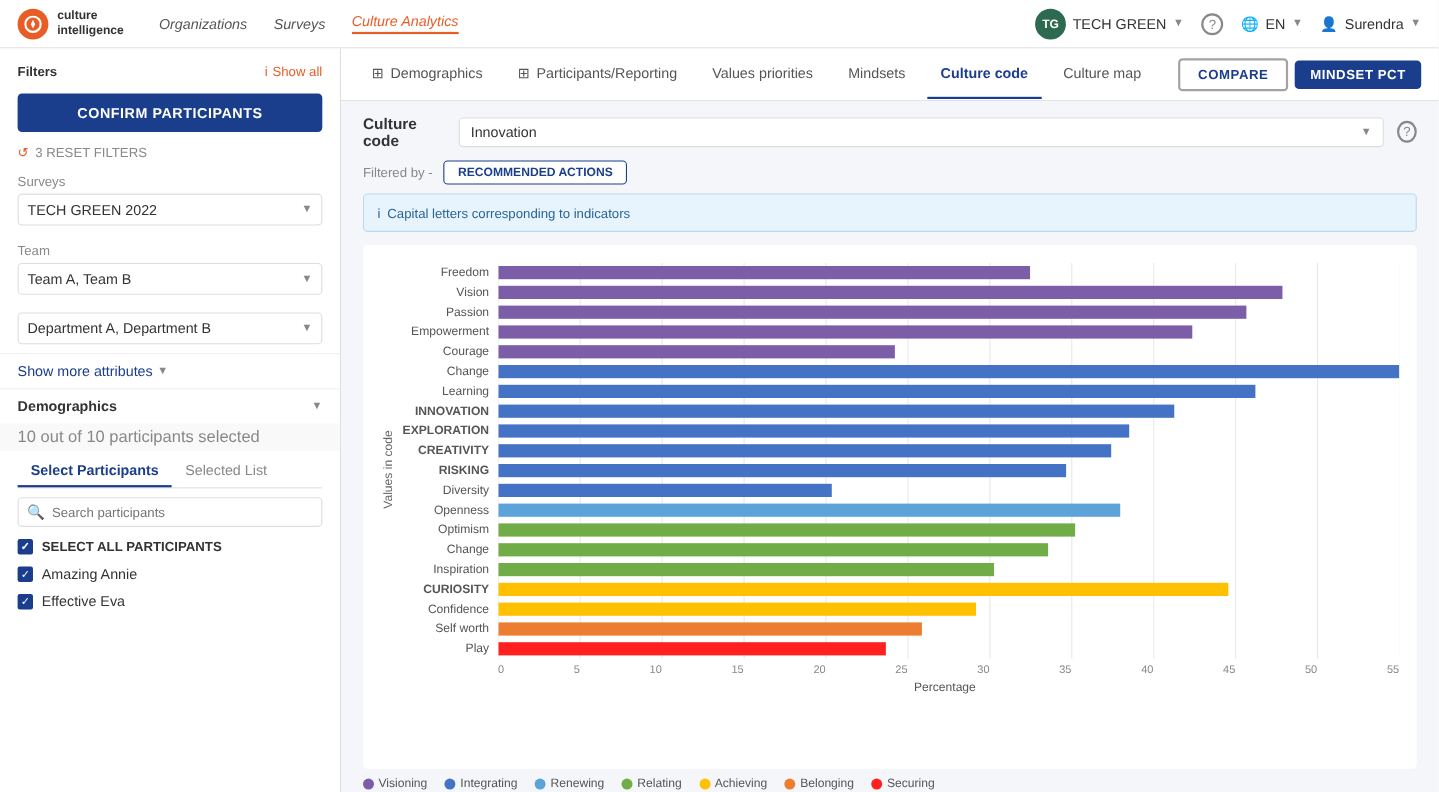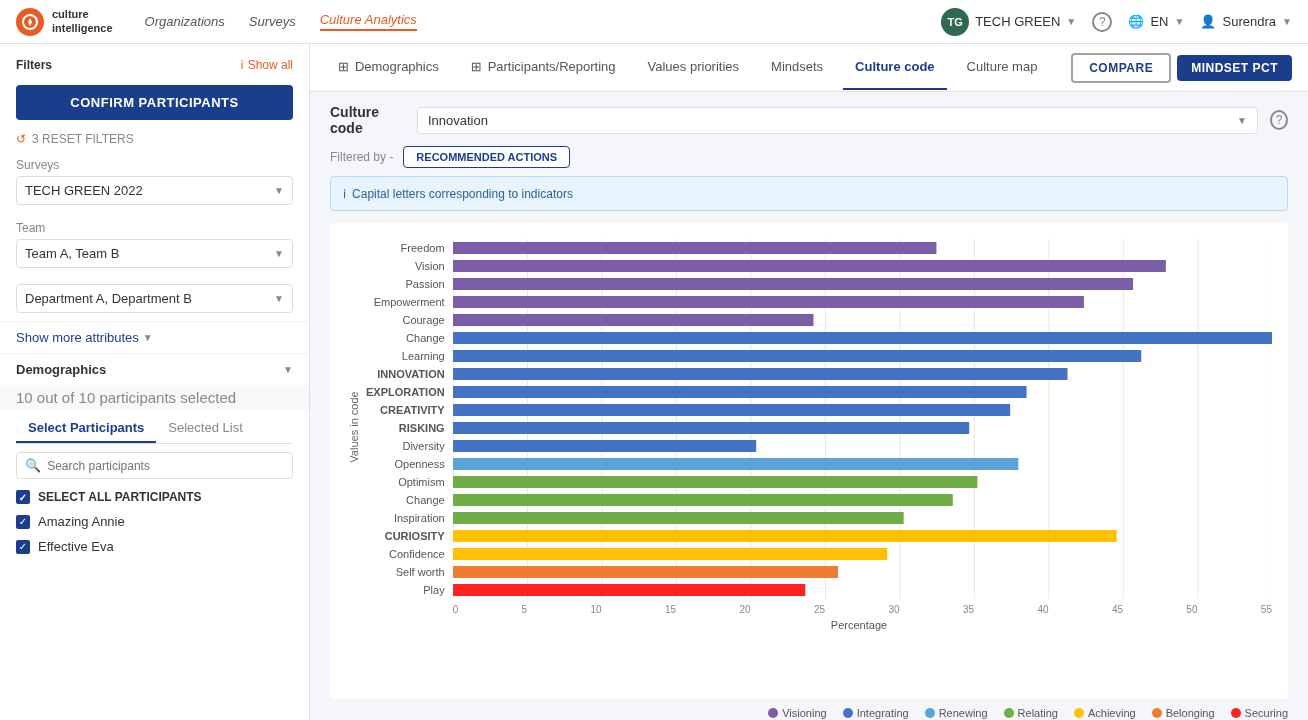--- a/index.html
+++ b/index.html
@@ -73,21 +73,21 @@
     .filtered-label { font-size: 12px; color: #888; }
     .recommended-btn { border: 1px solid #1a3e8c; background: #fff; color: #1a3e8c; border-radius: 4px; padding: 4px 12px; font-size: 11px; cursor: pointer; font-weight: 600; }
     .info-banner { background: #e8f4fd; border: 1px solid #b8d9f0; border-radius: 4px; padding: 8px 12px; margin-bottom: 12px; font-size: 12px; color: #2a6496; display: flex; align-items: center; gap: 6px; }
 
     
     .chart-container { display: flex; background: #fff; border-radius: 4px; padding: 16px 16px 60px; position: relative; }
     .y-axis-labels { display: flex; flex-direction: column; align-items: flex-end; gap: 0; padding-right: 8px; min-width: 90px; }
     .y-label { font-size: 11px; color: #555; text-align: right; display: flex; align-items: center; justify-content: flex-end; }
     .chart-inner { flex: 1; position: relative; }
 
-    .legend { display: flex; align-items: center; justify-content: flex-end; gap: 16px; margin-top: 8px; flex-wrap: wrap; }
+    .legend { display: flex; align-items: center; justify-content: flex-start; gap: 16px; margin-top: 8px; flex-wrap: wrap; }
     .legend-item { display: flex; align-items: center; gap: 4px; font-size: 11px; color: #555; }
     .legend-dot { width: 10px; height: 10px; border-radius: 50%; }
 
     .chevron { font-size: 10px; color: #888; }
   </style>
 </head>
 <body>
 
 <nav class="top-nav">
   <div class="logo-area">

